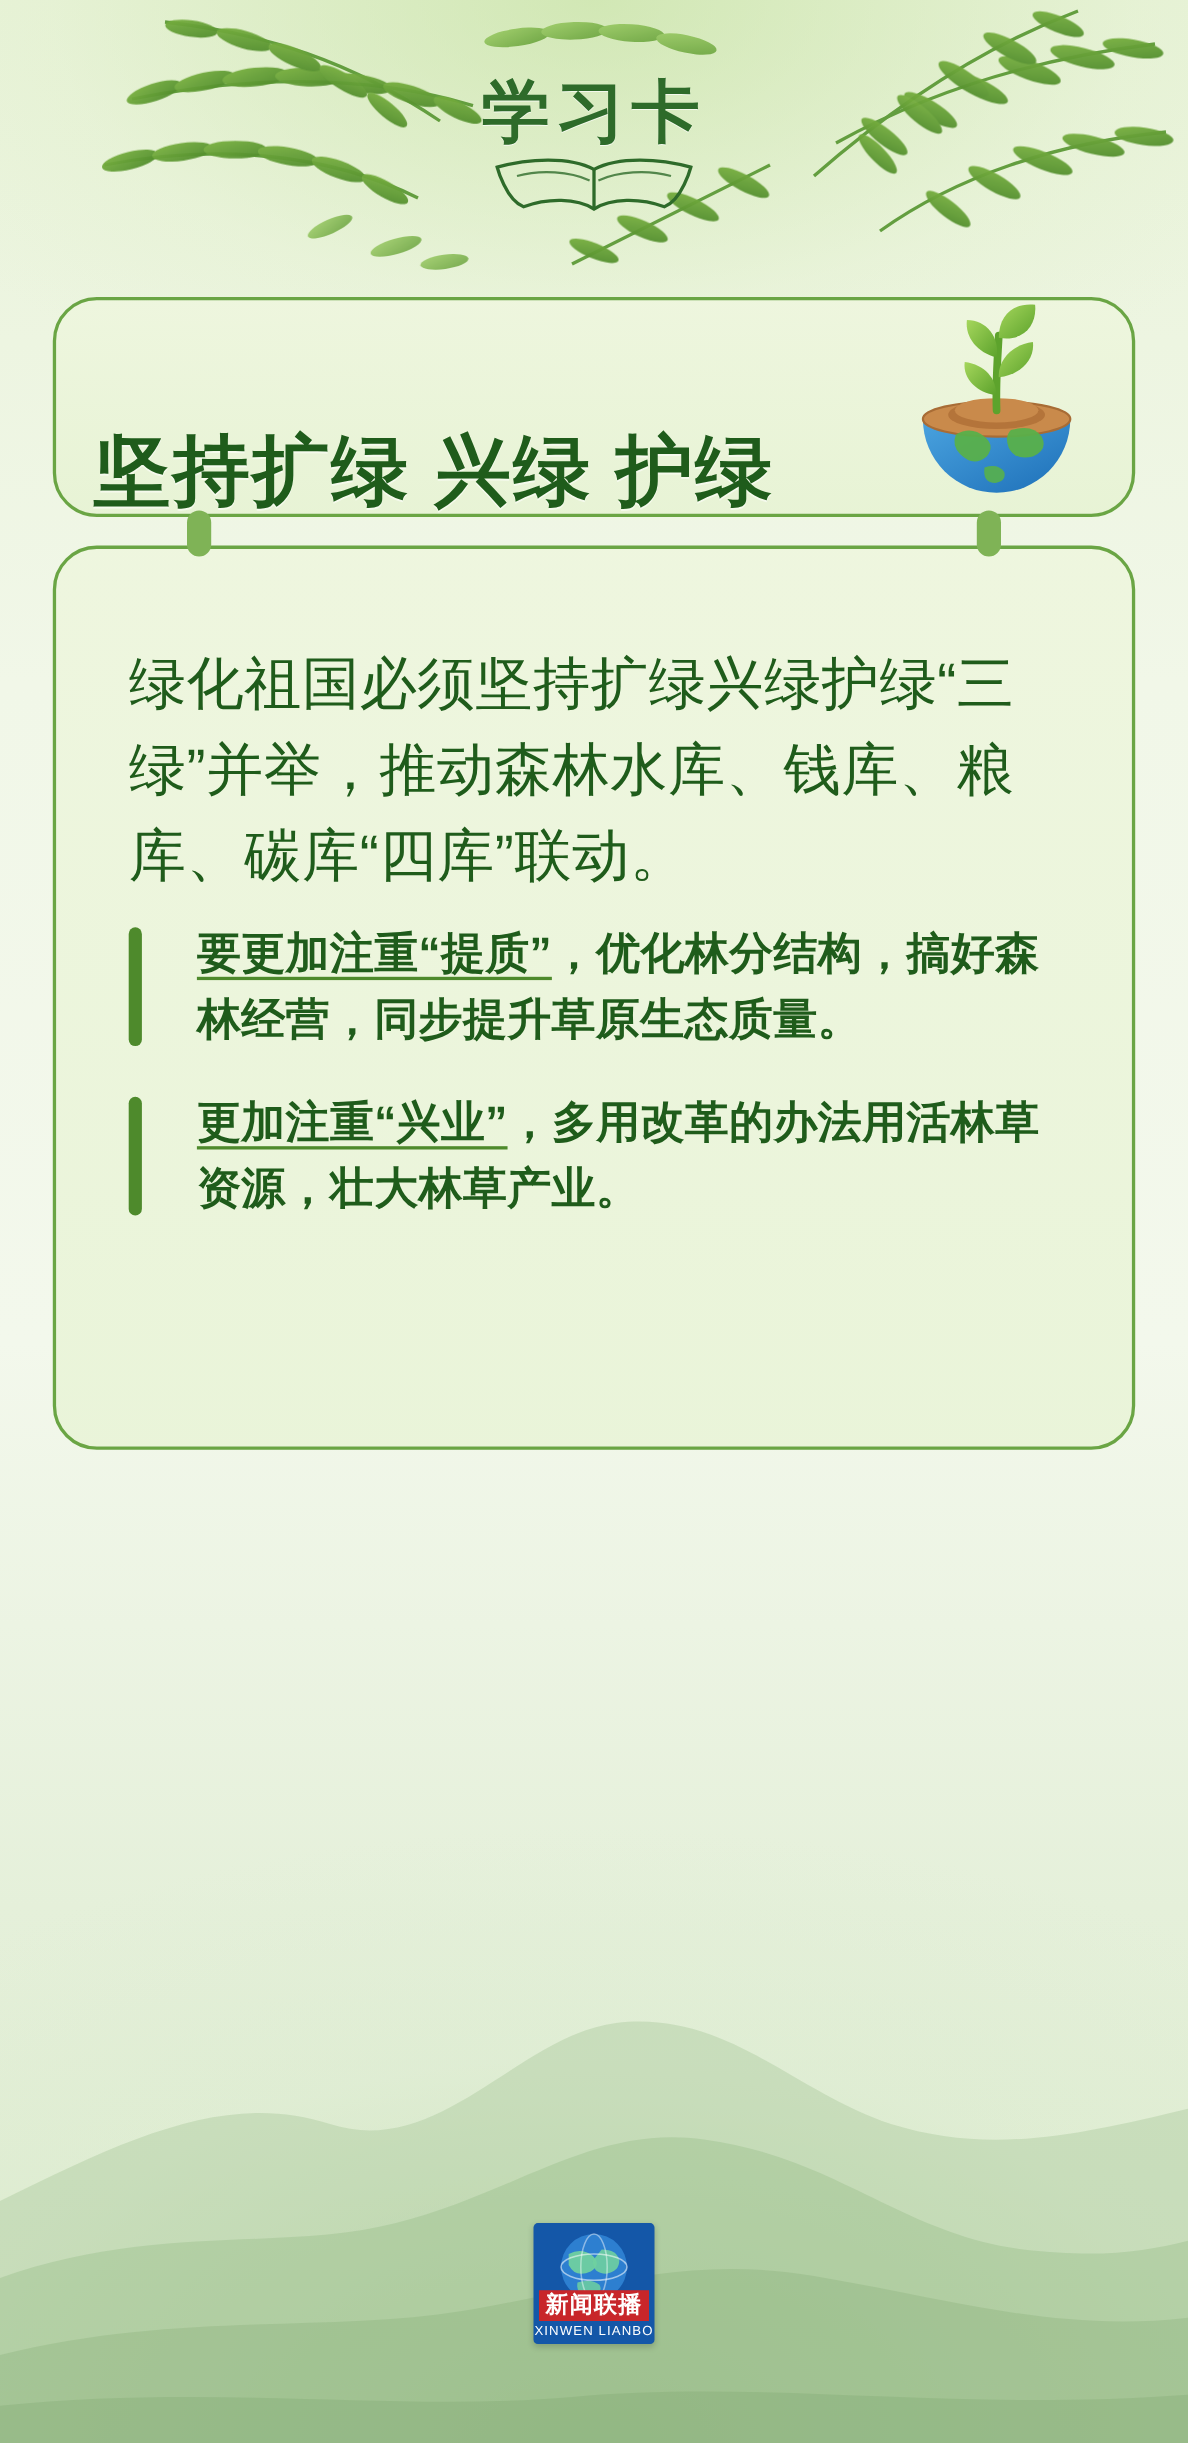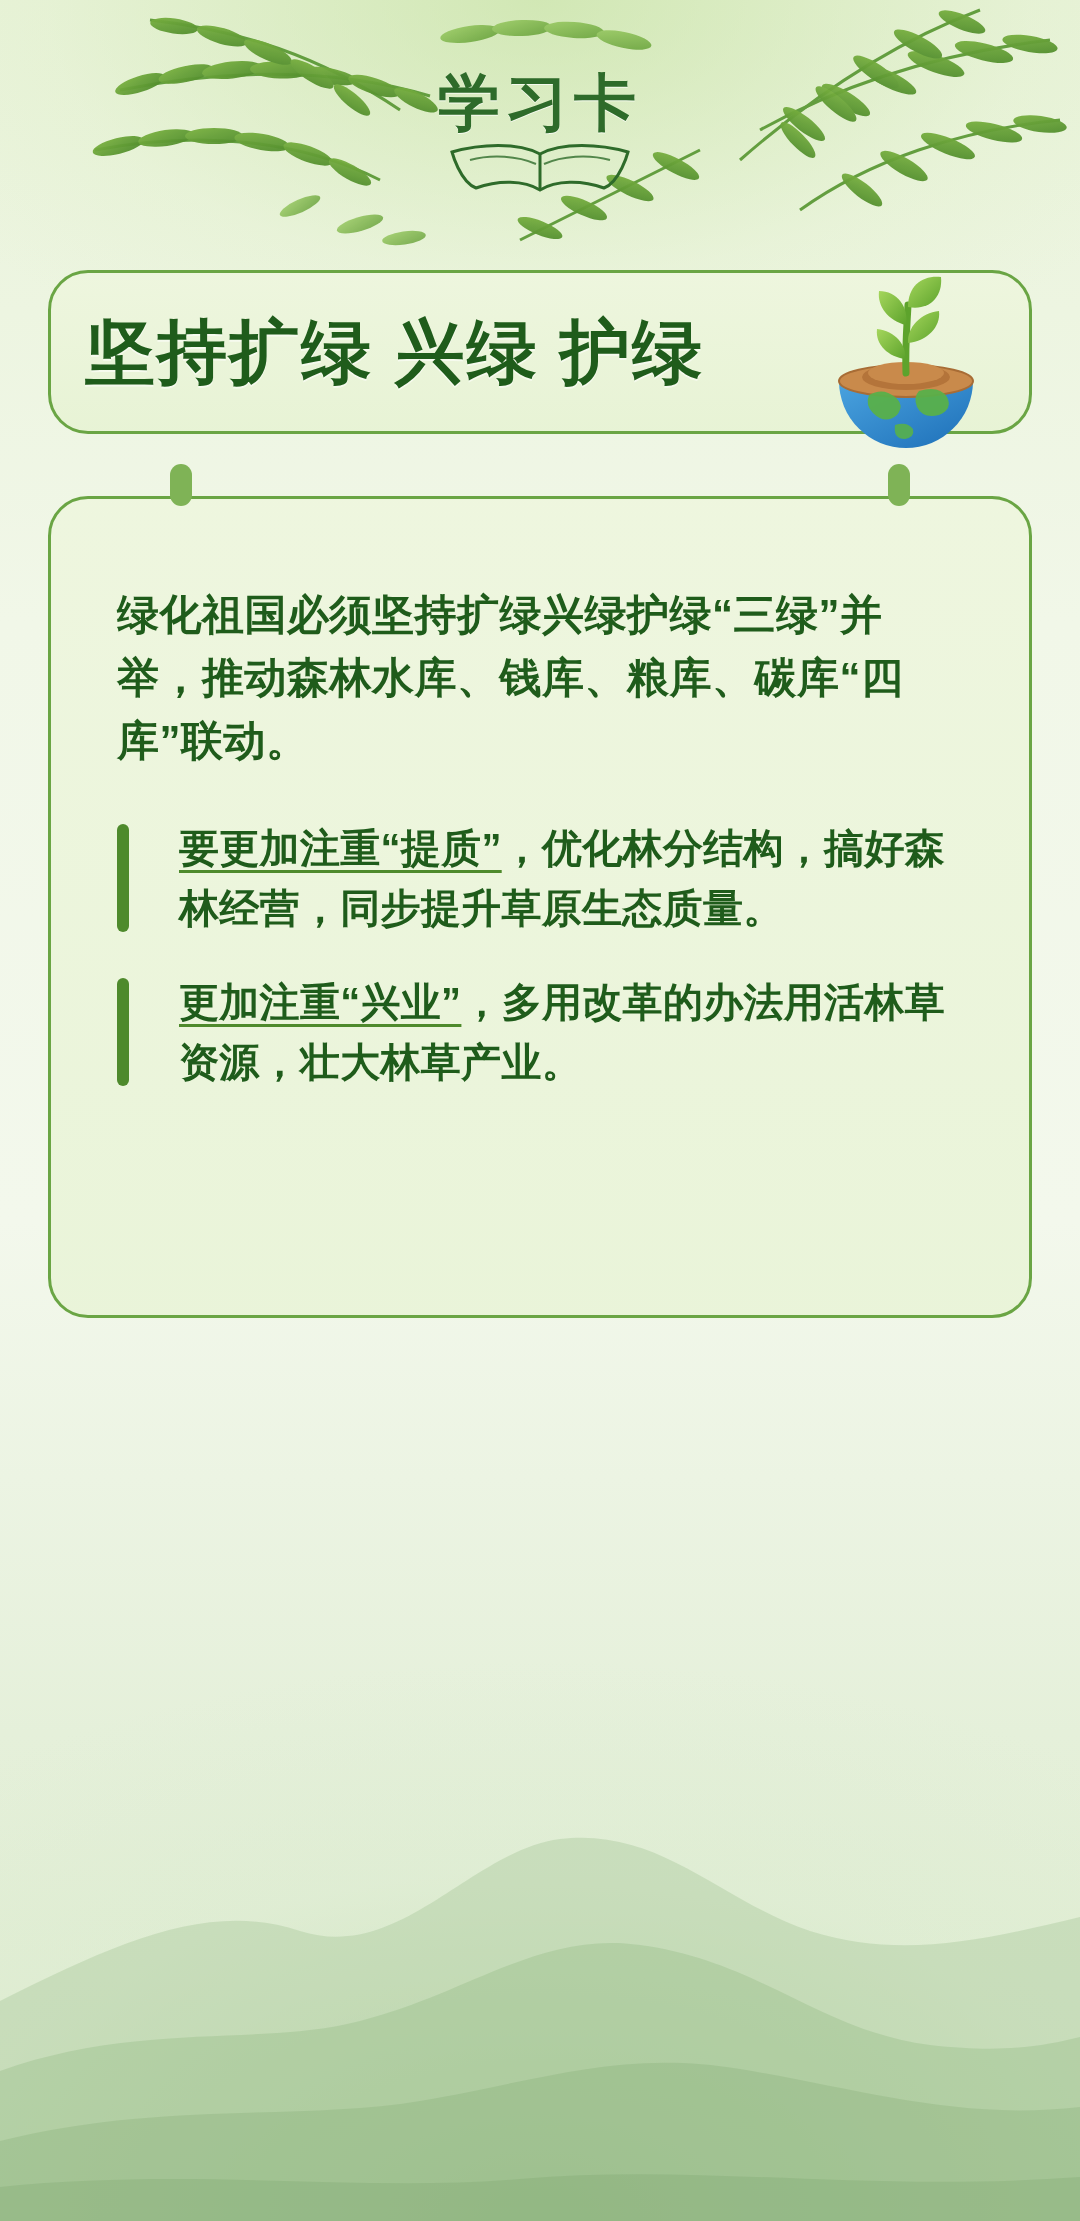--- a/index.html
+++ b/index.html
@@ -66,27 +66,27 @@
     margin-top: 6px;
     display: inline-block;
   }
 
   
   .title-card {
     position: absolute;
     left: 48px;
     top: 270px;
     width: 984px;
-    height: 164px;
+    height: 200px;
     box-sizing: border-box;
     border: 3px solid #6aa544;
     border-radius: 40px;
     background: linear-gradient(180deg, rgba(238,246,222,0.92), rgba(231,243,212,0.92));
     display: flex;
-    align-items: center;
+    align-items: flex-end;
     z-index: 6;
   }
   .title-text {
     margin-left: 34px;
     font-size: 70px;
     font-weight: 700;
     color: #1f5c1b;
     letter-spacing: 2px;
     line-height: 1.1;
     white-space: nowrap;
@@ -130,27 +130,27 @@
     height: 822px;
     box-sizing: border-box;
     border: 3px solid #6aa544;
     border-radius: 40px;
     background: linear-gradient(180deg, rgba(238,246,222,0.93), rgba(233,244,216,0.93));
     padding: 84px 66px 40px 66px;
     z-index: 6;
   }
 
   .lead {
-    font-size: 42px;
-    font-weight: 700;
+    font-size: 52px;
+    font-weight: 400;
     color: #1f5c1b;
     line-height: 1.5;
     letter-spacing: 0.5px;
     text-indent: 0;
-    margin: 0 0 46px 0;
+    margin: 0 0 20px 0;
   }
 
   .point {
     display: flex;
     align-items: stretch;
     margin-bottom: 34px;
     gap: 32px;
   }
   .point-bar {
     flex: 0 0 auto;
@@ -399,14 +399,28 @@
 
   <div class="mountains">
     <svg viewBox="0 0 1080 620" preserveAspectRatio="none" xmlns="http://www.w3.org/2000/svg" aria-hidden="true">
       <path d="M0,400 C120,340 210,300 300,330 C400,362 470,250 560,238 C660,226 720,300 810,330 C900,358 980,340 1080,316 L1080,620 L0,620 Z" fill="#a9c99a" opacity="0.42"></path>
       <path d="M0,470 C140,420 260,446 360,420 C470,392 540,330 640,344 C760,360 820,430 930,444 C1000,452 1040,446 1080,436 L1080,620 L0,620 Z" fill="#8fb980" opacity="0.34"></path>
       <path d="M0,540 C160,500 300,520 420,500 C540,480 620,448 740,468 C860,488 960,520 1080,506 L1080,620 L0,620 Z" fill="#7aa86c" opacity="0.26"></path>
       <path d="M0,586 C200,566 360,592 520,578 C700,562 860,592 1080,576 L1080,620 L0,620 Z" fill="#6d9b60" opacity="0.22"></path>
     </svg>
   </div>
 
+  <div class="footer-badge">
+    <div class="globe-art">
+      <svg width="90" height="70" viewBox="0 0 90 70" xmlns="http://www.w3.org/2000/svg" aria-hidden="true">
+        <circle cx="45" cy="34" r="30" fill="#2d7fd0"></circle>
+        <path d="M22,22 q12,-6 22,2 q8,8 -2,14 q-14,6 -20,-6 Z" fill="#6fd0a0" opacity="0.95"></path>
+        <path d="M52,18 q14,0 16,10 q0,10 -12,12 q-12,0 -12,-12 Z" fill="#6fd0a0" opacity="0.9"></path>
+        <path d="M30,48 q12,-4 20,2 q4,8 -8,10 q-14,0 -12,-12 Z" fill="#6fd0a0" opacity="0.85"></path>
+        <ellipse cx="45" cy="34" rx="30" ry="12" fill="none" stroke="#ffffff" stroke-width="1.4" opacity="0.55"></ellipse>
+        <ellipse cx="45" cy="34" rx="12" ry="30" fill="none" stroke="#ffffff" stroke-width="1.4" opacity="0.45"></ellipse>
+      </svg>
+    </div>
+    <div class="cn">新闻联播</div>
+    <div class="en">XINWEN LIANBO</div>
+  </div>
 
 </div>
 
 </body></html>

